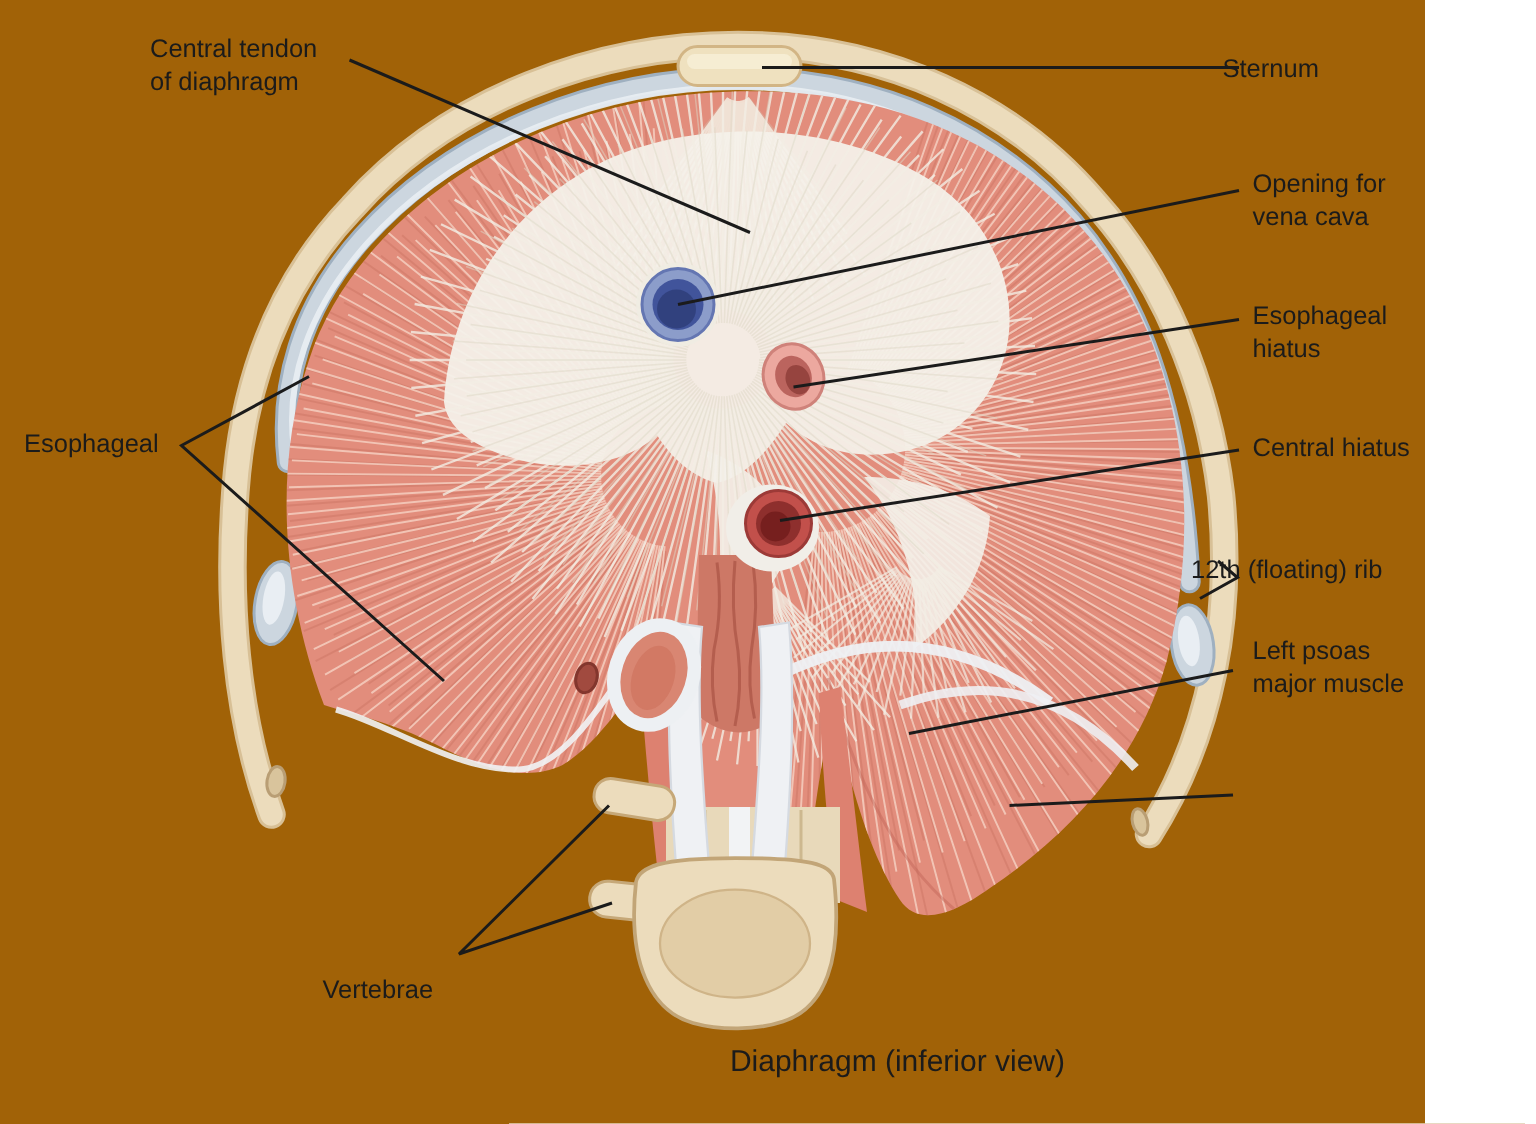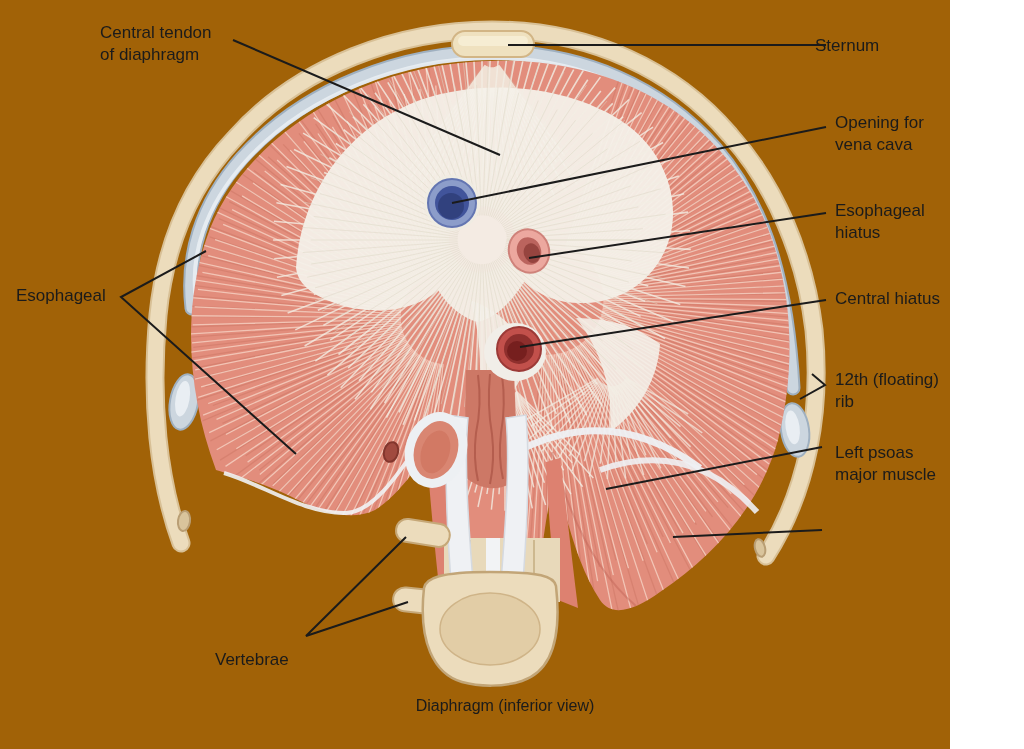--- a/index.html
+++ b/index.html
@@ -1,21 +1,21 @@
 <!DOCTYPE html>
 <html><head>
 <meta charset="utf-8">
 <style>
   html,body{margin:0;padding:0;background:#ffffff;}
   .canvas{position:relative;width:950px;height:749px;background:#a16207;overflow:hidden;
           font-family:"Liberation Sans", sans-serif;}
   .canvas svg{position:absolute;left:0;top:0;}
   .lbl{position:absolute;font-size:17px;line-height:22px;color:#1b1b1b;white-space:pre-line;}
-  .caption{position:absolute;left:300px;top:697px;width:410px;text-align:center;
-           font-size:16px;color:#1b1b1b;}
+  .caption{position:absolute;left:300px;top:697px;width:410px;text-align:right;
+           font-size:20px;color:#1b1b1b;}
 </style>
 </head>
 <body>
 
 <div class="canvas">
 
 <svg width="1024" height="749" viewBox="0 0 1024 749">
   <defs>
     <clipPath id="mclip">
       <path d="M216 470 C188 395 182 312 206 240 C235 150 340 72 470 62 C600 52 700 105 752 195 C790 262 800 352 778 440 C760 505 715 555 660 592 C635 610 612 618 600 600 C580 570 565 520 556 470 C548 500 540 560 536 600 L452 600 C450 545 446 490 436 440 C420 462 400 495 375 510 C350 522 320 512 290 496 C262 482 235 476 216 470 Z"></path>
@@ -139,20 +139,20 @@
 </svg>
 
 <div class="lbl" style="left:100px;top:22px">Central tendon
 of diaphragm</div>
 <div class="lbl" style="left:815px;top:35px">Sternum</div>
 <div class="lbl" style="left:835px;top:200px">Esophageal
 hiatus</div>
 <div class="lbl" style="left:835px;top:112px">Opening for
 vena cava</div>
 <div class="lbl" style="left:835px;top:288px">Central hiatus</div>
-<div class="lbl" style="left:835px;top:369px">12th (floating) rib</div>
-<div class="lbl" style="left:835px;top:442px">Left psoas
+<div class="lbl" style="left:794px;top:369px">12th (floating) rib</div>
+<div class="lbl" style="left:835px;top:423px">Left psoas
 major muscle</div>
 <div class="lbl" style="left:16px;top:285px">Esophageal</div>
 <div class="lbl" style="left:215px;top:649px">Vertebrae</div>
 <div class="caption">Diaphragm (inferior view)</div>
 
 </div>
 
 </body></html>

